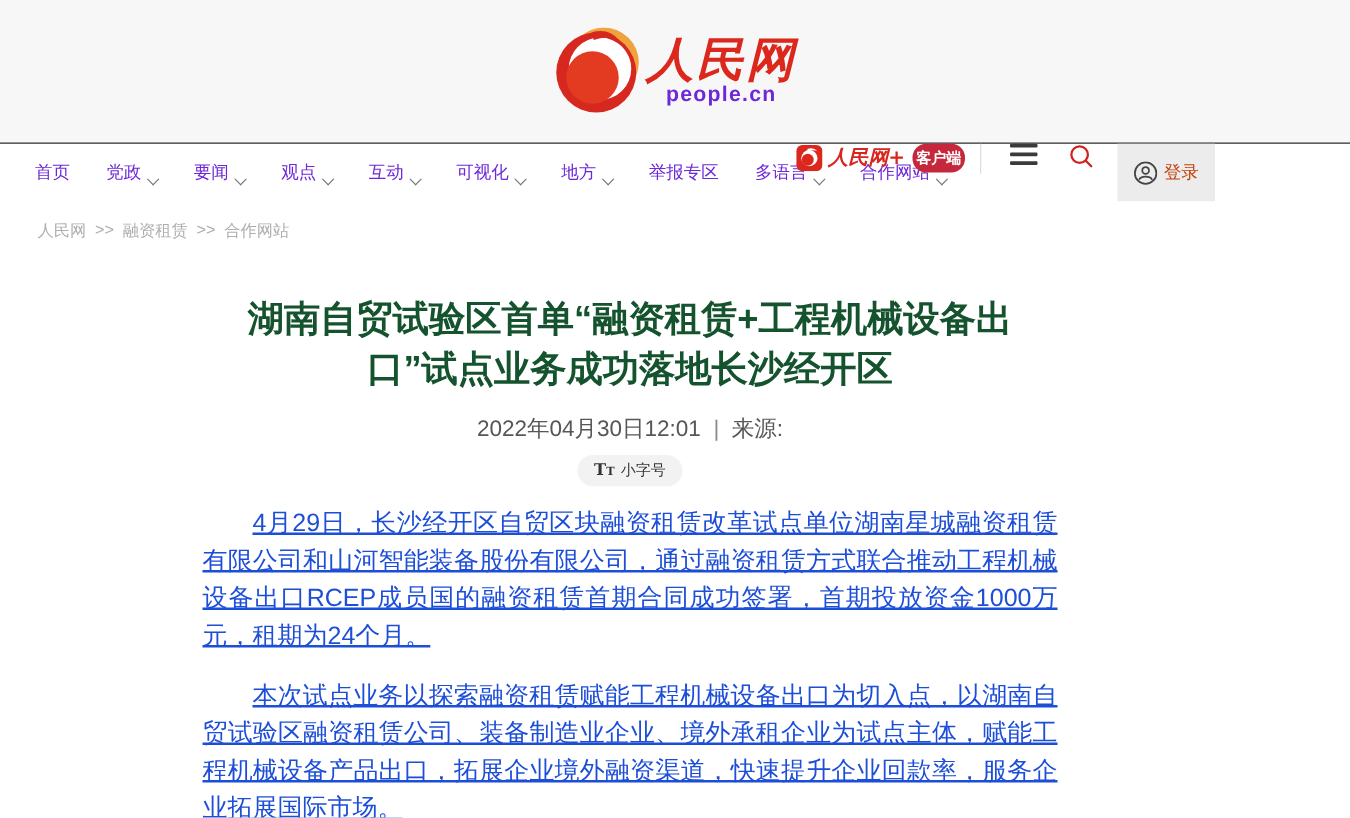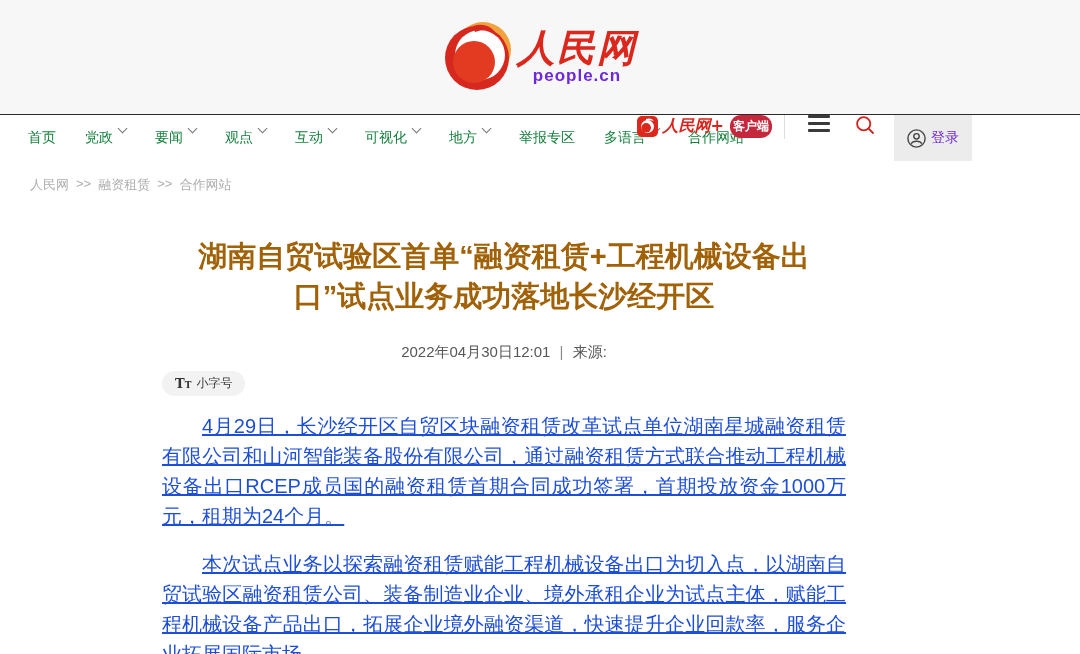--- a/index.html
+++ b/index.html
@@ -12,49 +12,49 @@
   .logo-ball { width: 70px; height: 70px; margin-right: 4px; }
   .logo-textcol { display: flex; flex-direction: column; align-items: center; }
   .logo-wordmark { font-family: "DejaVu Serif", serif; font-style: italic; font-weight: bold;
                    font-size: 38px; line-height: 40px; color: #dc271d; letter-spacing: 2px; }
   .logo-domain { font-size: 17px; font-weight: bold; color: #6d28d9; letter-spacing: 1px; margin-top: -2px; }
 
   
   .navbar { height: 46px; background: #ffffff; border-top: 1px solid #2b2b2b;
             display: flex; align-items: center; padding-left: 28px; position: relative; }
   .nav-items { display: flex; align-items: center; }
-  .nav-item { display: flex; align-items: flex-start; font-size: 14px; color: #15803d; margin-right: 29px;
+  .nav-item { display: flex; align-items: flex-end; font-size: 14px; color: #6d28d9; margin-right: 29px;
               cursor: pointer; white-space: nowrap; }
   .chev { width: 7px; height: 7px; border-right: 1.5px solid #777; border-bottom: 1.5px solid #777;
           transform: rotate(45deg); margin: -4px 0 0 6px; }
   .nav-right { position: absolute; right: 108px; top: 0; height: 46px; display: flex; align-items: flex-start; }
   .app-badge { display: flex; align-items: center; cursor: pointer; }
   .badge-icon { width: 21px; height: 21px; margin-right: 5px; }
   .badge-brand { font-family: "DejaVu Serif", serif; font-style: italic; font-weight: bold;
                  font-size: 16px; color: #d9251d; margin-right: 6px; white-space: nowrap; }
   .badge-client { background: #c5283c; color: #fff; font-size: 12px; font-weight: bold;
                   padding: 3px 3px; border-radius: 11px; white-space: nowrap; }
   .vdivider { width: 1px; height: 24px; background: #dddddd; margin: 0 10px 0 12px; }
   .hamburger { width: 22px; display: flex; flex-direction: column; gap: 4.5px; margin: 0 13px; cursor: pointer; }
   .hamburger span { display: block; height: 2.5px; background: #3a3a3a; border-radius: 1px; }
   .search-btn { margin: 0 12px; cursor: pointer; display: flex; align-items: center; }
   .login { height: 46px; background: #ececec; display: flex; align-items: center; gap: 5px;
-           padding: 0 13px; margin-left: 7px; cursor: pointer; font-size: 14px; color: #6d28d9; white-space: nowrap; }
+           padding: 0 13px; margin-left: 7px; cursor: pointer; font-size: 14px; color: #c2410c; white-space: nowrap; }
 
   
   .breadcrumb { margin: 16px 0 0 30px; font-size: 13px; color: #aeaeae; display: flex; gap: 7px; }
   .breadcrumb .bc-link { cursor: pointer; }
 
   
   .article { width: 684px; margin-left: 162px; }
-  .article-title { font-size: 29px; line-height: 40px; font-weight: bold; color: #a16207;
+  .article-title { font-size: 29px; line-height: 40px; font-weight: bold; color: #14532d;
                    text-align: center; margin: 42px auto 0; max-width: 664px; }
-  .article-meta { text-align: center; margin-top: 27px; font-size: 15px; color: #575757; }
+  .article-meta { text-align: center; margin-top: 15px; font-size: 18px; color: #575757; }
   .article-meta .m-sep { margin: 0 5px; color: #8a8a8a; }
-  .font-toolbar { display: flex; justify-content: flex-start; margin-top: 9px; }
+  .font-toolbar { display: flex; justify-content: center; margin-top: 9px; }
   .fontsize-pill { background: #f2f2f2; border-radius: 13px; padding: 4px 13px; font-size: 12px;
                    color: #333; display: flex; align-items: center; cursor: pointer; }
   .tt { font-family: "DejaVu Serif", serif; font-weight: bold; margin-right: 5px; }
   .tt .t-big { font-size: 13px; } .tt .t-small { font-size: 9px; }
   .article-body { margin-top: 15px; }
   .article-body p { font-size: 20px; line-height: 30px; color: #1d4ed8; text-align: justify;
                     text-indent: 2em; margin-bottom: 18px; text-decoration: underline; }
 </style>
 </head>
 <body>

